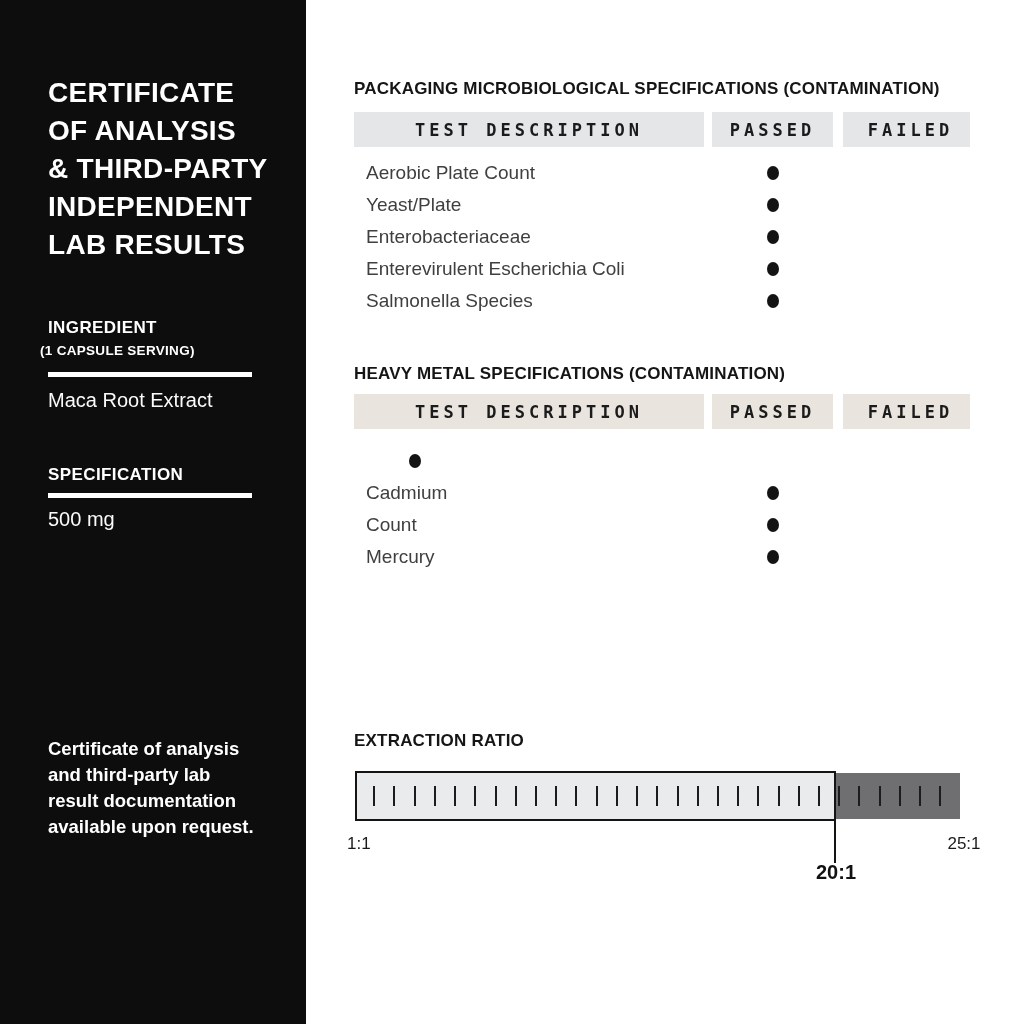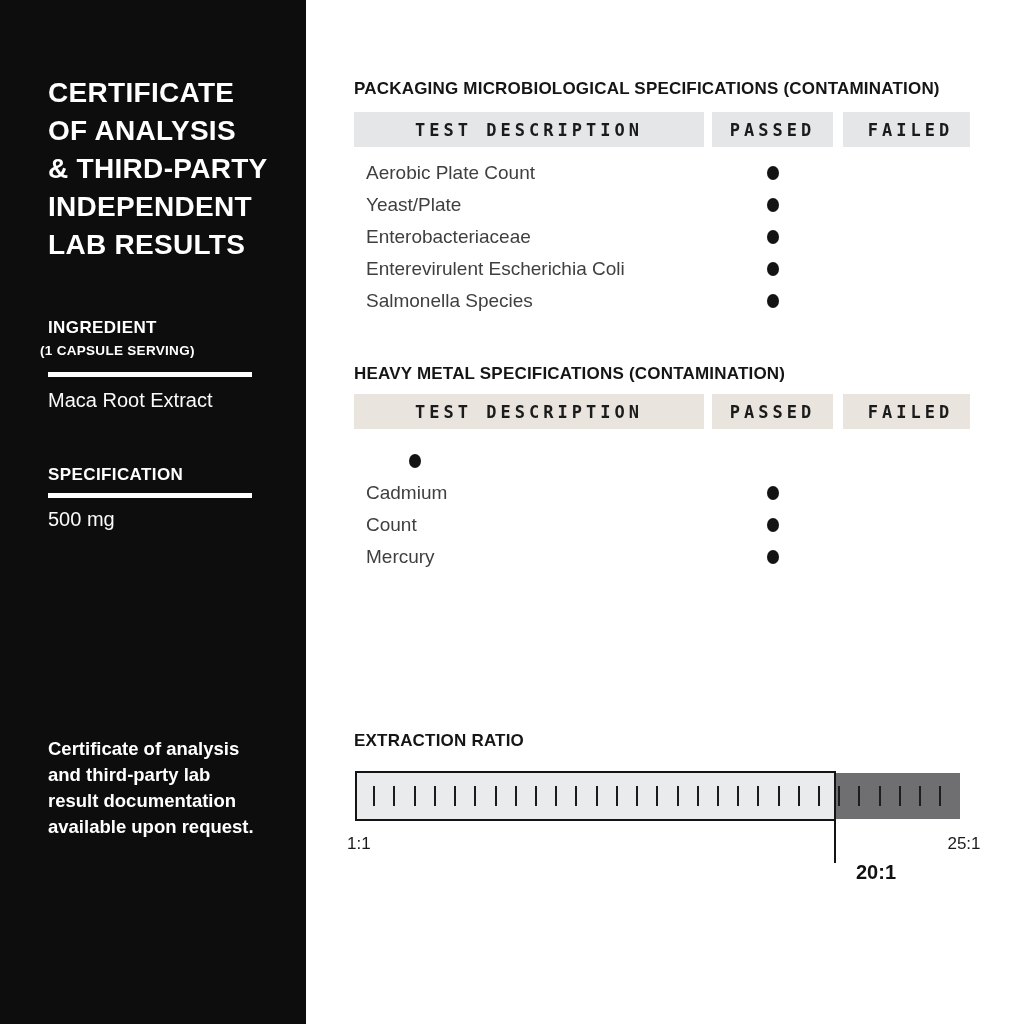--- a/index.html
+++ b/index.html
@@ -69,21 +69,21 @@
   .ex-title{left:354px;top:731px;}
   .ratio-bar{left:355px;top:771px;width:605px;height:50px;}
   .bar-light{position:absolute;left:0;top:0;width:481px;height:50px;background:var(--bar-light);border:2px solid #141414;}
   .bar-dark{position:absolute;left:481px;top:2px;width:124px;height:46px;background:var(--bar-dark);}
   .ticks{position:absolute;left:0;top:15px;width:605px;height:20px;display:flex;justify-content:space-evenly;align-items:center;}
   .tick{width:2px;height:20px;background:#1c1c1c;}
   .pointer{position:absolute;left:479px;top:0;width:2px;height:92px;background:#141414;}
   .ratio-label{font-size:17px;color:#1a1a1a;font-weight:500;}
   .lab-min{left:347px;top:834px;}
   .lab-max{left:934px;top:834px;width:60px;text-align:center;}
-  .lab-val{left:776px;top:861px;width:120px;text-align:right;font-size:20px;font-weight:bold;color:#111;}
+  .lab-val{left:776px;top:861px;width:120px;text-align:center;font-size:20px;font-weight:bold;color:#111;}
 </style>
 </head>
 <body>
 
 <aside class="abs sidebar">
   <h1 class="abs side-title">
       <div>CERTIFICATE</div>
       <div>OF ANALYSIS</div>
       <div>&amp; THIRD-PARTY</div>
       <div>INDEPENDENT</div>

